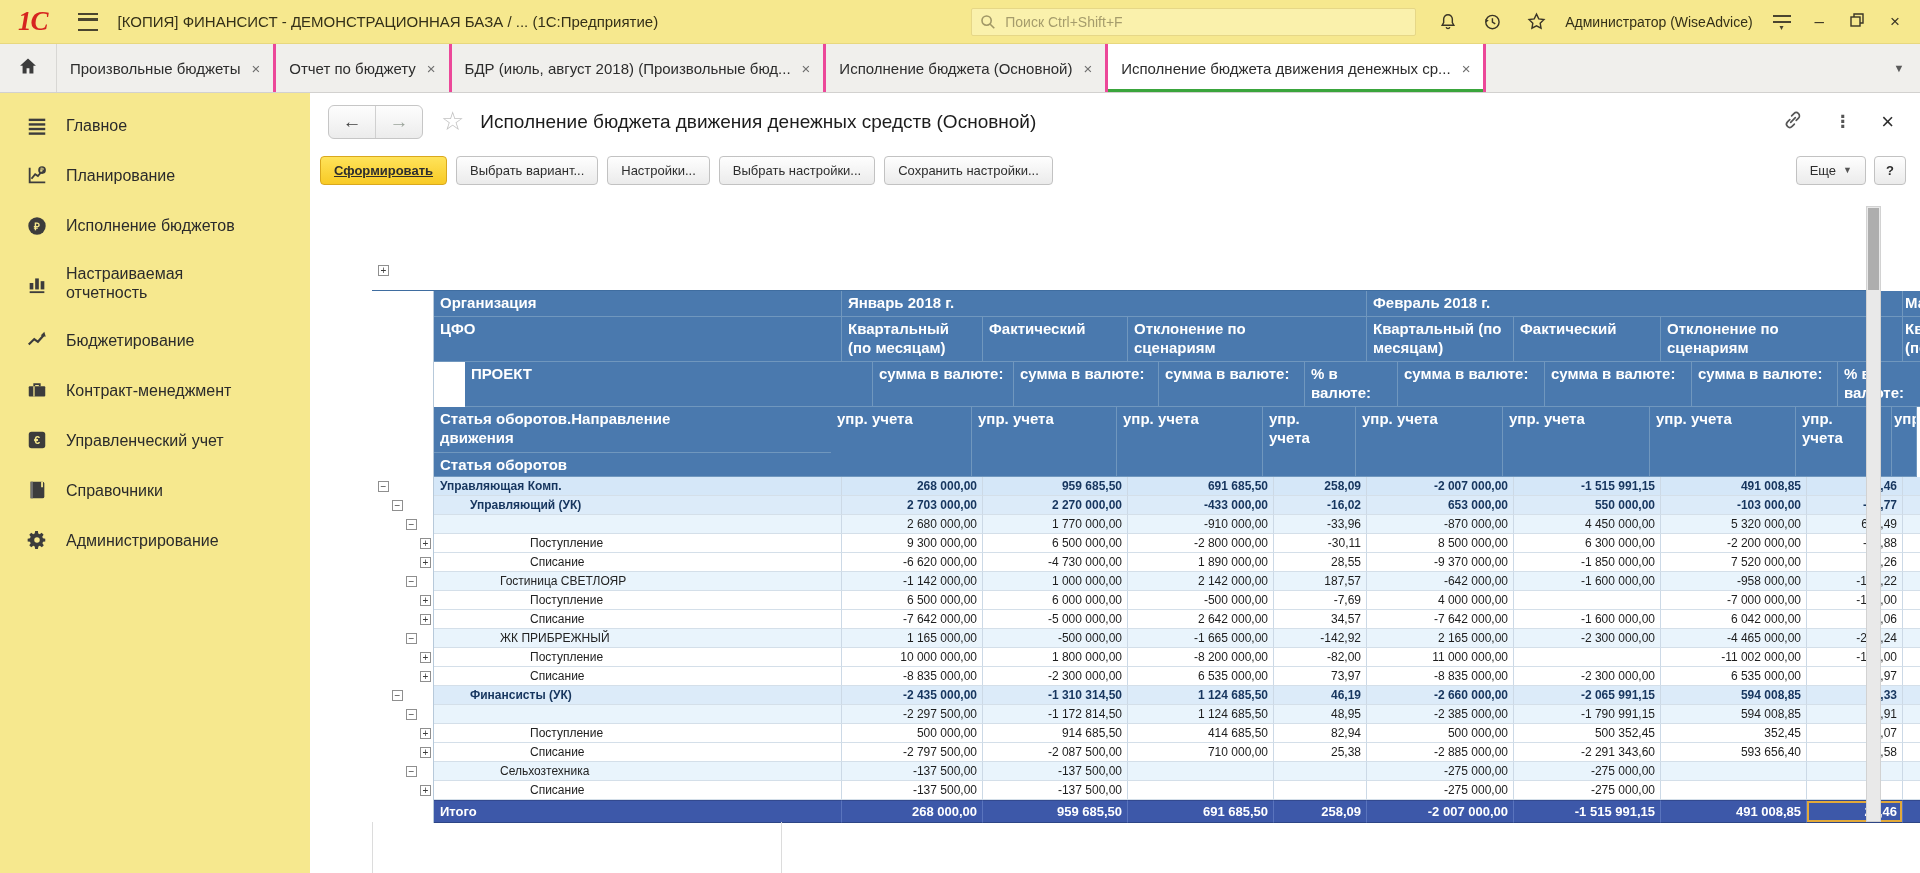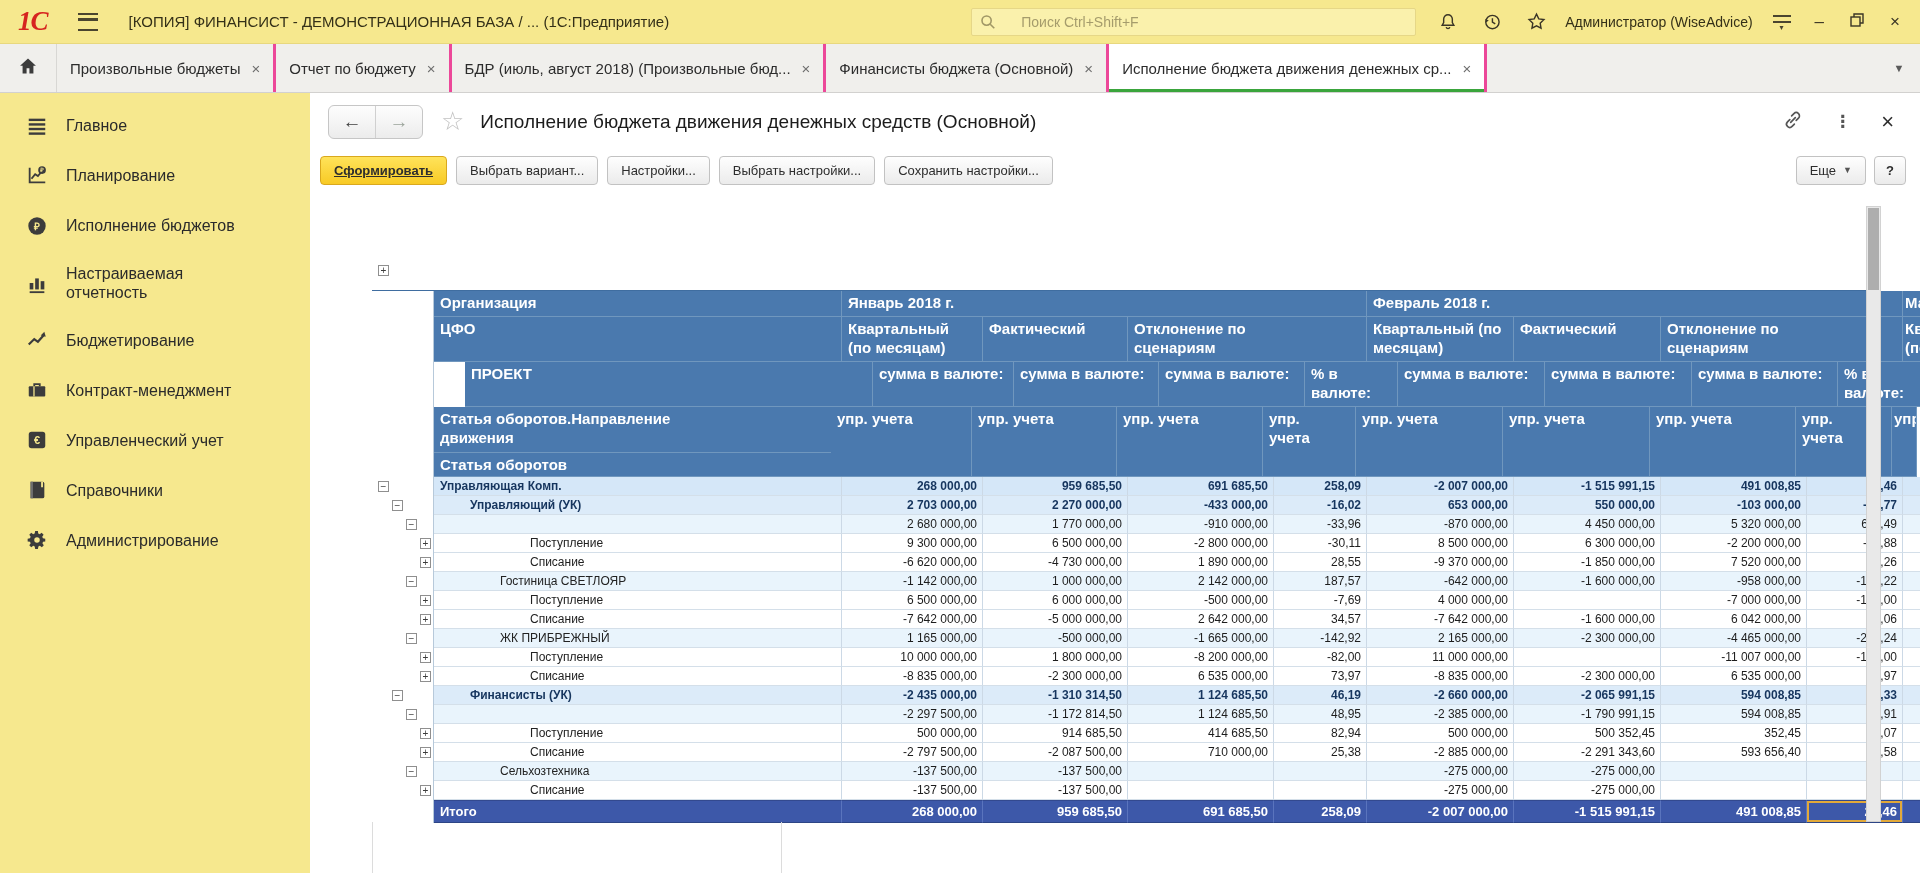--- a/index.html
+++ b/index.html
@@ -6,23 +6,23 @@
   .app{position:relative;width:1920px;height:873px;overflow:hidden;background:#fff;
        font-family:"Liberation Sans","DejaVu Sans",sans-serif;-webkit-font-smoothing:antialiased;}
   
   .topbar{position:absolute;left:0;top:0;width:1920px;height:44px;background:#f6e88e;
           display:flex;align-items:center;box-sizing:border-box;padding:0 12px;border-bottom:1px solid #e8d87e;}
   .logo{font-family:"Liberation Serif","DejaVu Serif",serif;font-weight:bold;font-style:italic;
         font-size:27px;color:#d6241f;margin:0 14px 0 6px;letter-spacing:-1px;}
   .burger{width:20px;height:14px;border-top:2.5px solid #4a452f;border-bottom:2.5px solid #4a452f;
           position:relative;margin:0 16px;}
   .burger::after{content:"";position:absolute;left:0;right:0;top:3.5px;height:2.5px;background:#4a452f;}
-  .win-title{font-size:15px;color:#343018;white-space:nowrap;margin-left:15px;}
+  .win-title{font-size:15px;color:#343018;white-space:nowrap;margin-left:4px;}
   .search{margin-left:auto;width:445px;height:28px;background:#faf1ac;border:1px solid #e6d787;
-          border-radius:2px;display:flex;align-items:center;padding:0 8px;box-sizing:border-box;gap:16px;}
+          border-radius:2px;display:flex;align-items:center;padding:0 8px;box-sizing:border-box;}
   .search input{border:none;outline:none;background:transparent;font-size:14px;color:#6d6747;width:100%;
           font-family:inherit;}
   .search input::placeholder{color:#a59c6c;}
   .tb-ic{display:flex;align-items:center;gap:24px;margin:0 18px 0 22px;}
   .tb-ic svg{display:block;}
   .user{font-size:14px;color:#343018;white-space:nowrap;}
   .svc{margin:0 10px 0 20px;display:flex;flex-direction:column;align-items:center;gap:1px;cursor:default;}
   .svc .l{width:18px;height:2px;background:#4a452f;margin:1.5px 0;}
   .svc .c{font-size:8px;color:#4a452f;line-height:5px;}
   .winbtns{display:flex;align-items:center;gap:26px;margin:0 8px 0 14px;color:#3a3526;}
@@ -189,21 +189,21 @@
         </div>
         <div class="tab">
           <span>Отчет по бюджету</span>
           <span class="x">×</span>
         </div>
         <div class="tab">
           <span>БДР (июль, август 2018) (Произвольные бюд...</span>
           <span class="x">×</span>
         </div>
         <div class="tab">
-          <span>Финансисты бюджета (Основной)</span>
+          <span>Исполнение бюджета (Основной)</span>
           <span class="x">×</span>
         </div>
         <div class="tab active">
           <span>Исполнение бюджета движения денежных ср...</span>
           <span class="x">×</span>
         </div>
       </div>
     <div class="tabcaret">▼</div>
   </div>
 
@@ -536,21 +536,21 @@
             <div class="cell marg" style="width: 62px; background: rgb(255, 255, 255);">
               <div class="xp" style="left: 48px;">+</div>
             </div>
             <div class="cell bcell lab" style="width: 408px; padding-left: 96px;">Поступление</div>
             <div class="cell bcell num" style="width: 141px;">10 000 000,00</div>
             <div class="cell bcell num" style="width: 145px;">1 800 000,00</div>
             <div class="cell bcell num" style="width: 146px;">-8 200 000,00</div>
             <div class="cell bcell num" style="width: 93px;">-82,00</div>
             <div class="cell bcell num" style="width: 147px;">11 000 000,00</div>
             <div class="cell bcell num" style="width: 147px;"></div>
-            <div class="cell bcell num" style="width: 146px;">-11 007 000,00</div>
+            <div class="cell bcell num" style="width: 146px;">-11 002 000,00</div>
             <div class="cell bcell num" style="width: 96px;">-100,00</div>
             <div class="cell bcell" style="width: 25px;"></div>
           </div>
           <div class="brow bg-leaf">
             <div class="cell marg" style="width: 62px; background: rgb(255, 255, 255);">
               <div class="xp" style="left: 48px;">+</div>
             </div>
             <div class="cell bcell lab" style="width: 408px; padding-left: 96px;">Списание</div>
             <div class="cell bcell num" style="width: 141px;">-8 835 000,00</div>
             <div class="cell bcell num" style="width: 145px;">-2 300 000,00</div>

